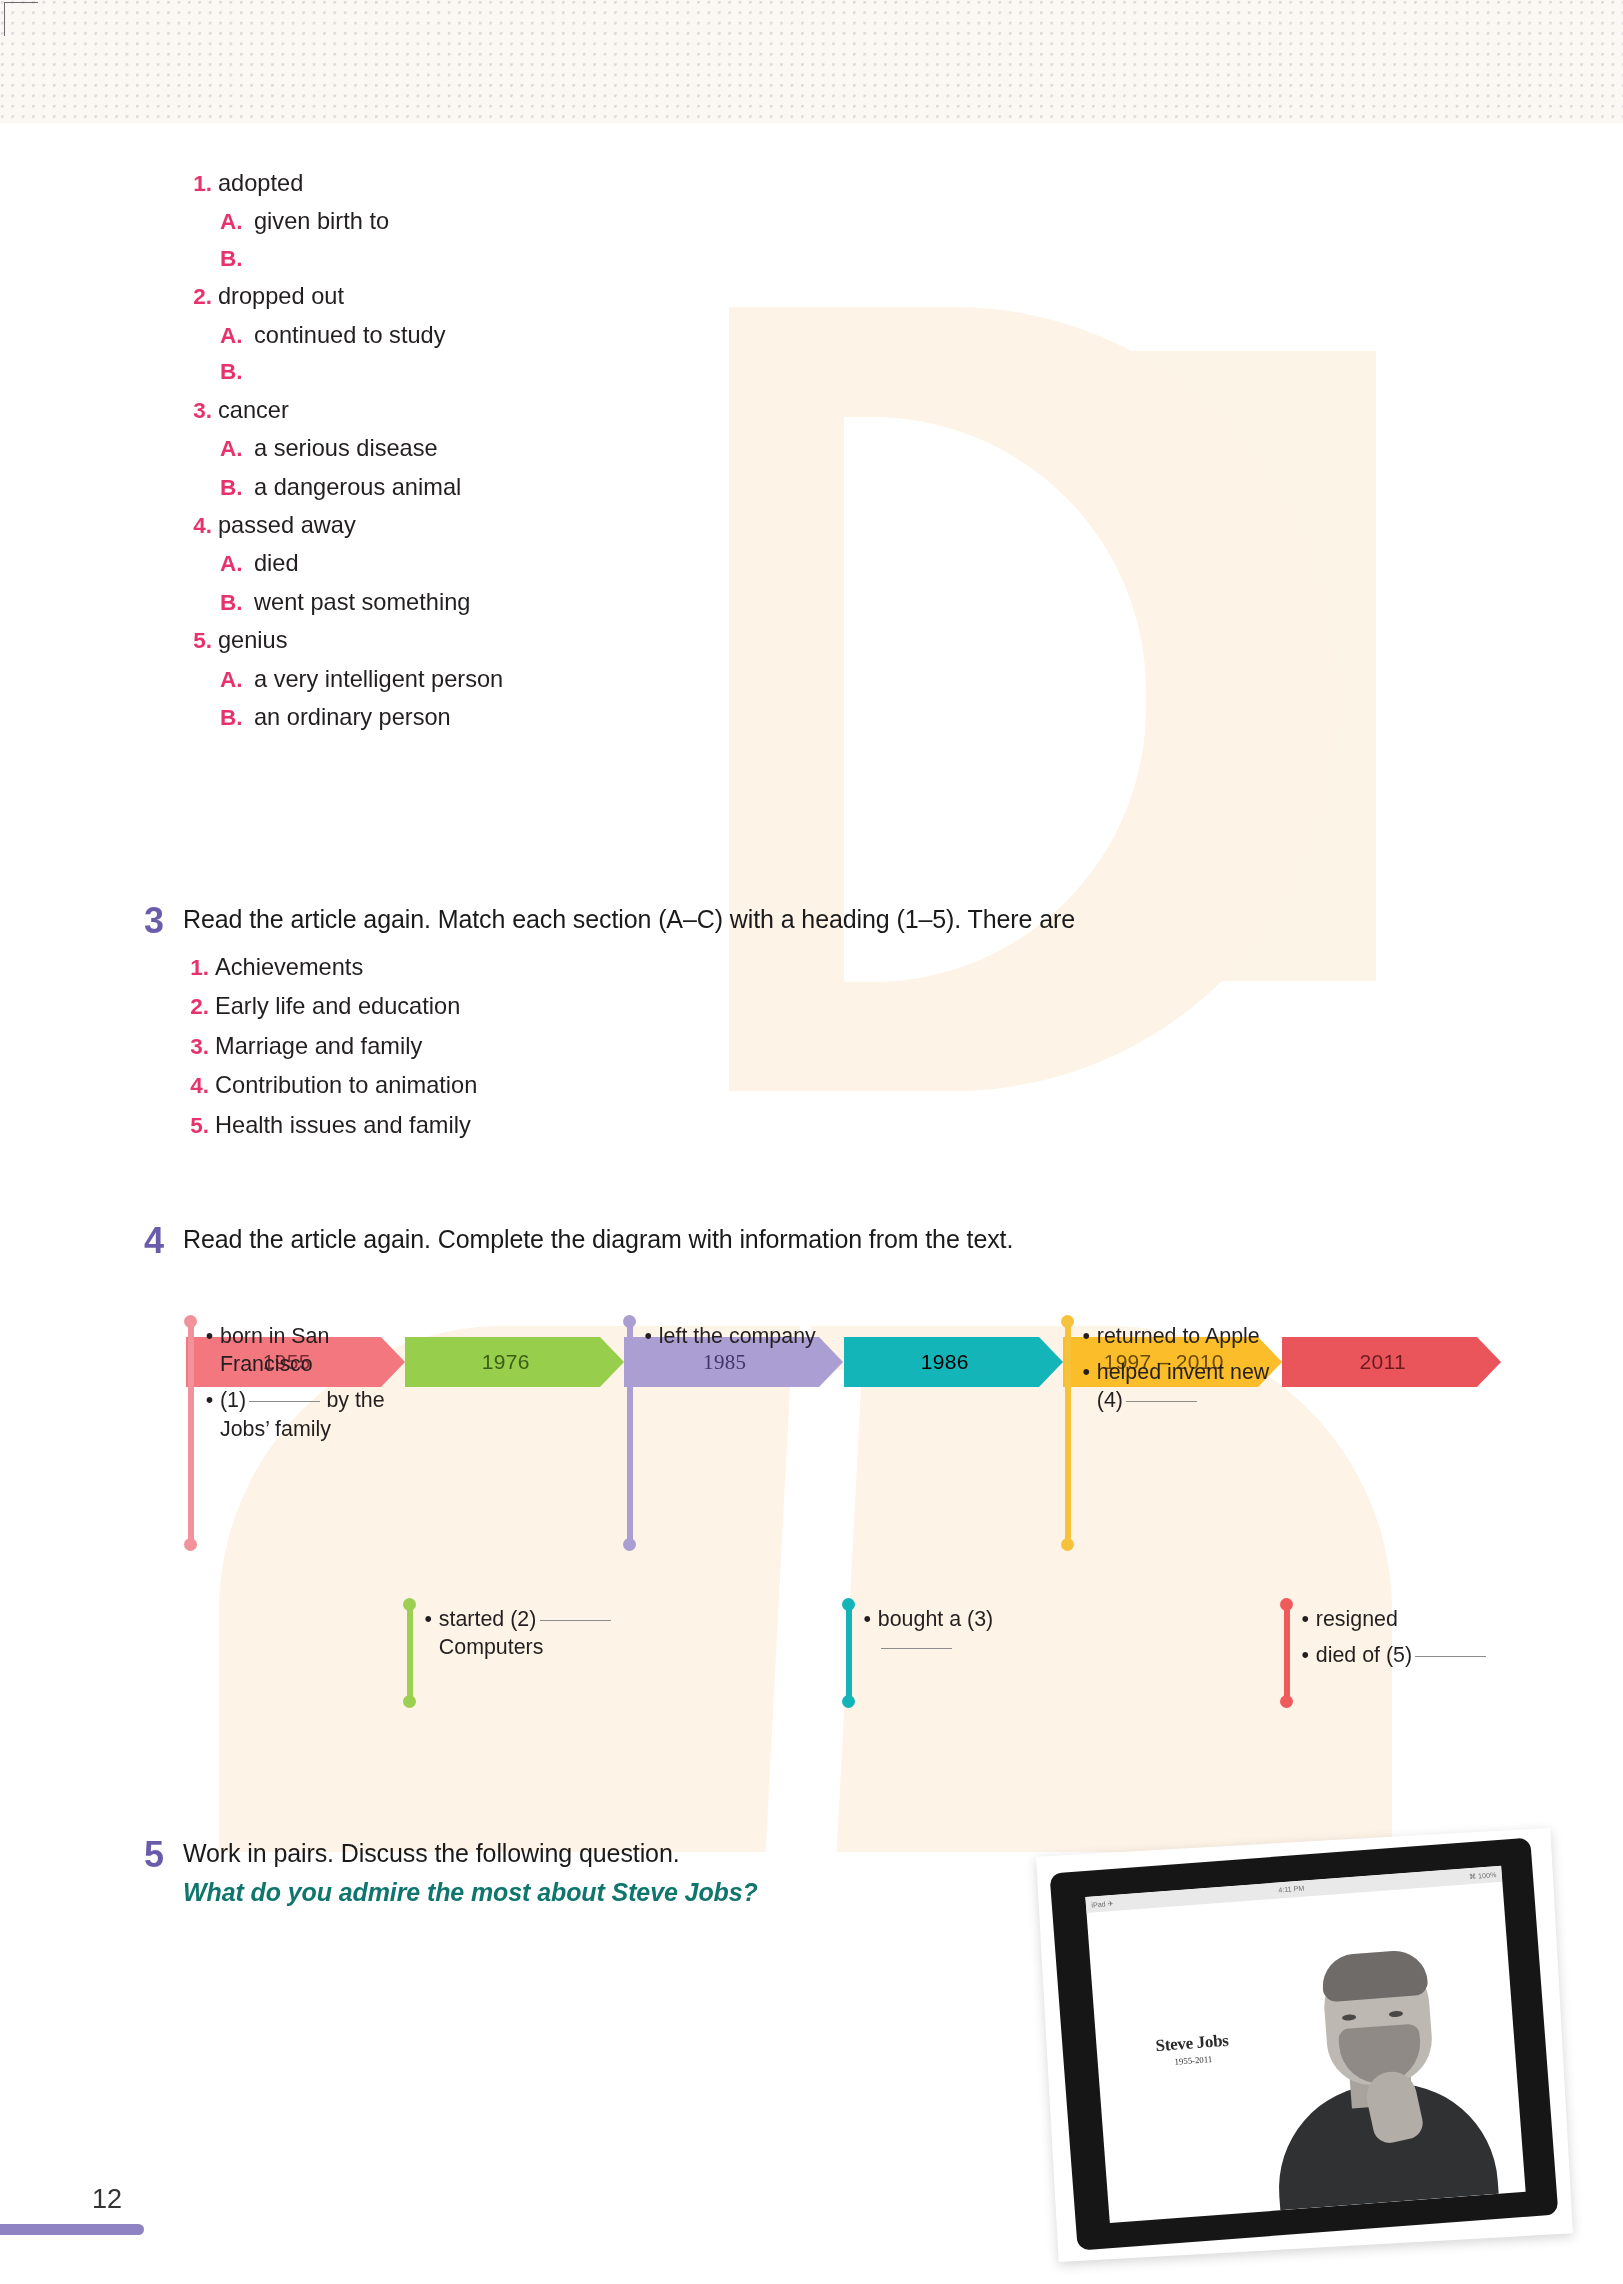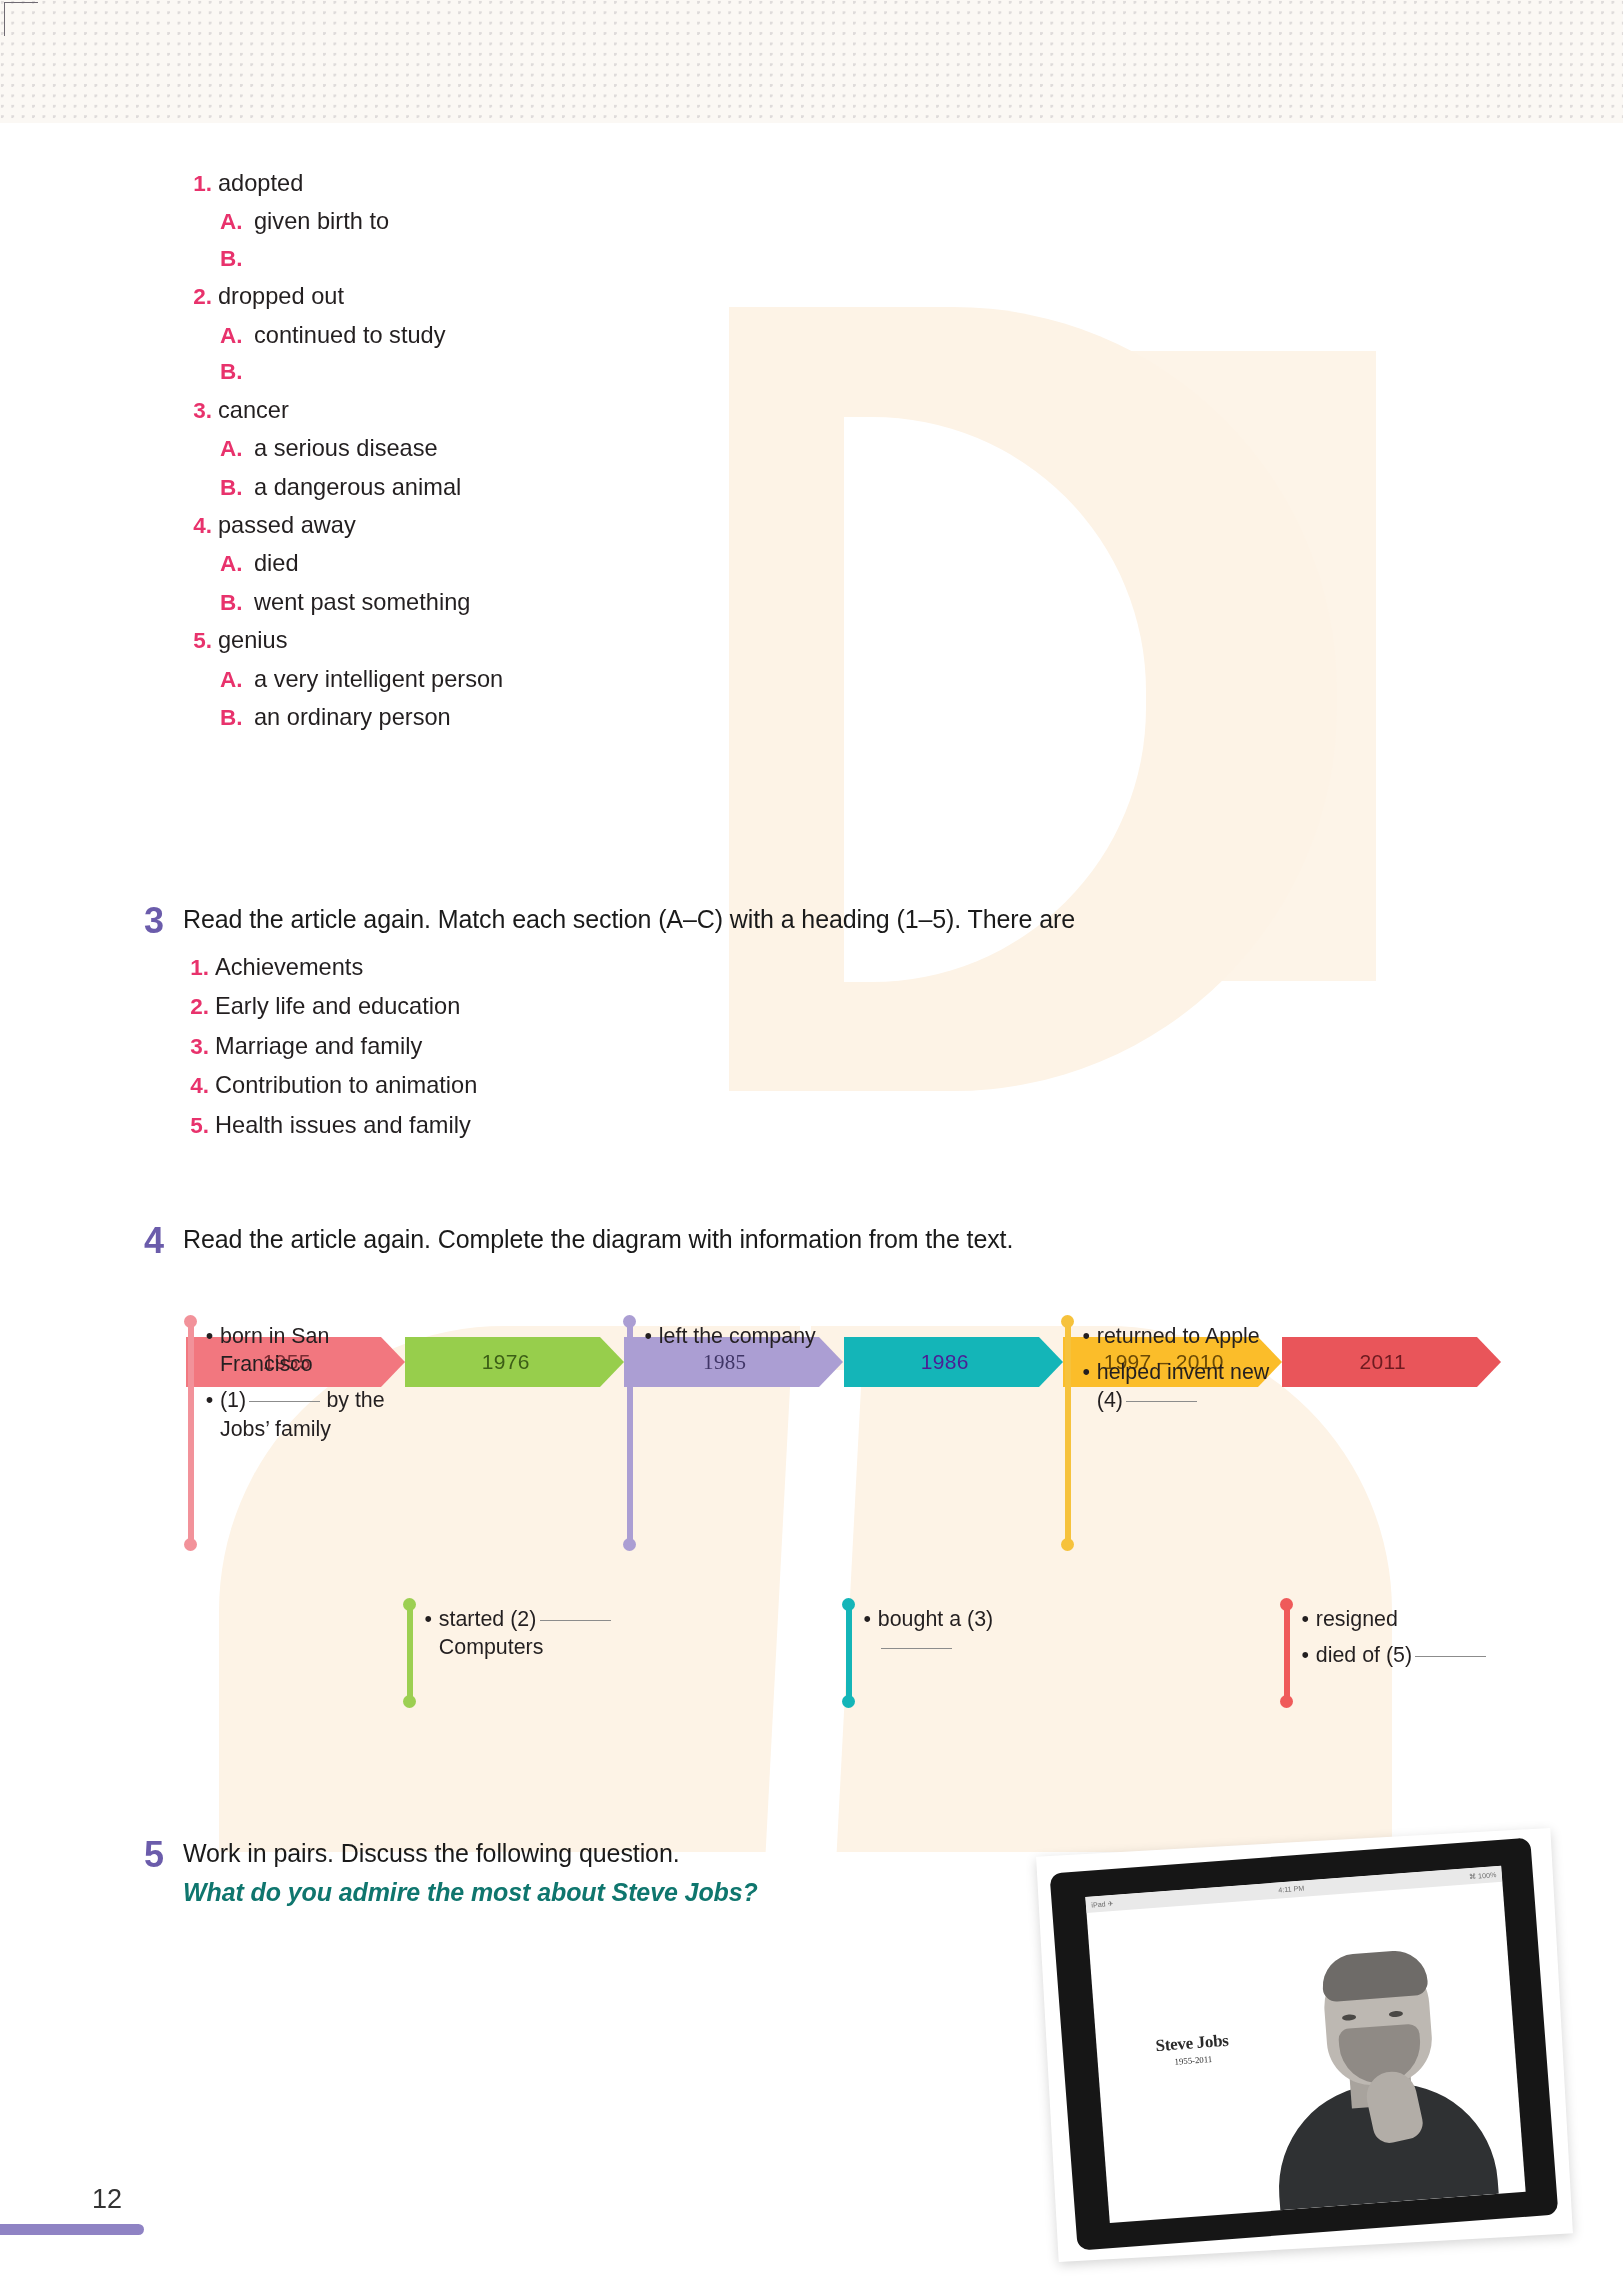--- a/index.html
+++ b/index.html
@@ -587,21 +587,21 @@
       <div class="cal-line" style="background: rgb(171, 158, 211); height: 225px;"></div>
       <div class="cal-bullets">
         <div class="cal-b">
           <span class="cal-dot">•</span>
           <span class="cal-txt">left the company</span>
         </div>
       </div>
     </div>
 
     <div class="chev" style="left:658px; width:219px; background:#14b5b8;">
-      <span style="color:#4c1d95;">1986</span>
+      <span style="color:#000000;">1986</span>
     </div>
     <div class="callout below" style="left:660px; top:266px;">
       <div class="cal-line" style="background:#14b5b8; height:99px;"></div>
       <div class="cal-bullets">
         <div class="cal-b">
           <span class="cal-dot">•</span>
           <span class="cal-txt"><span>bought a (3)</span><span class="gapline"></span><span></span></span>
         </div>
       </div>
     </div>

